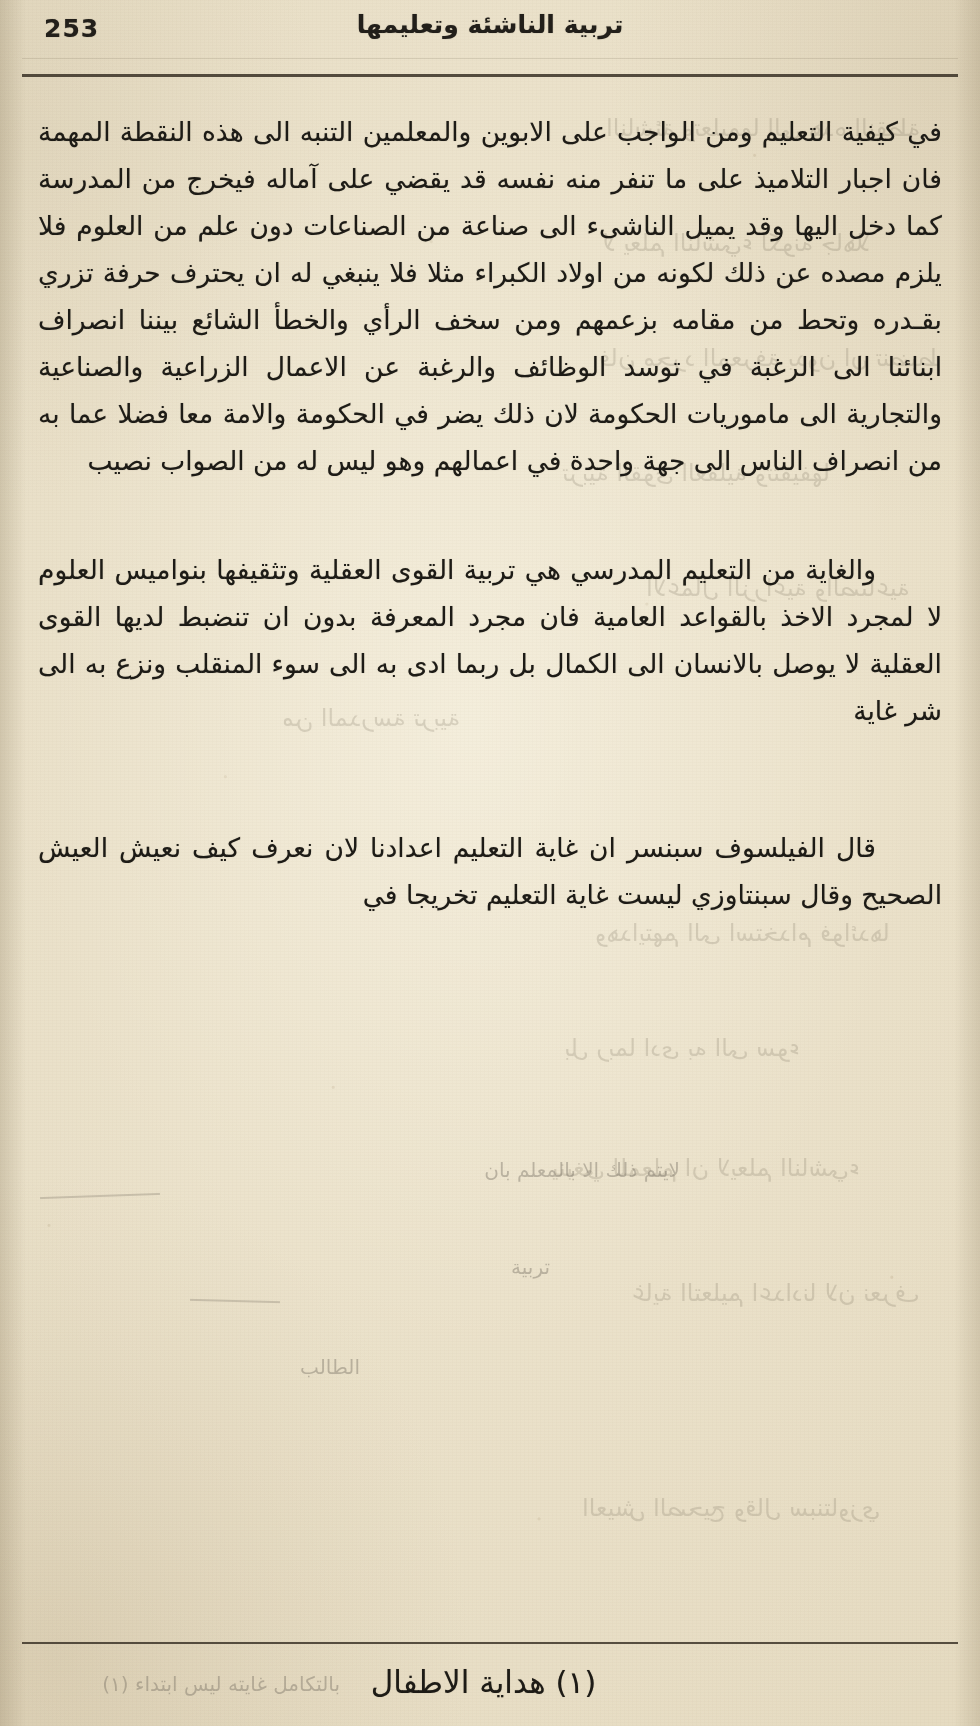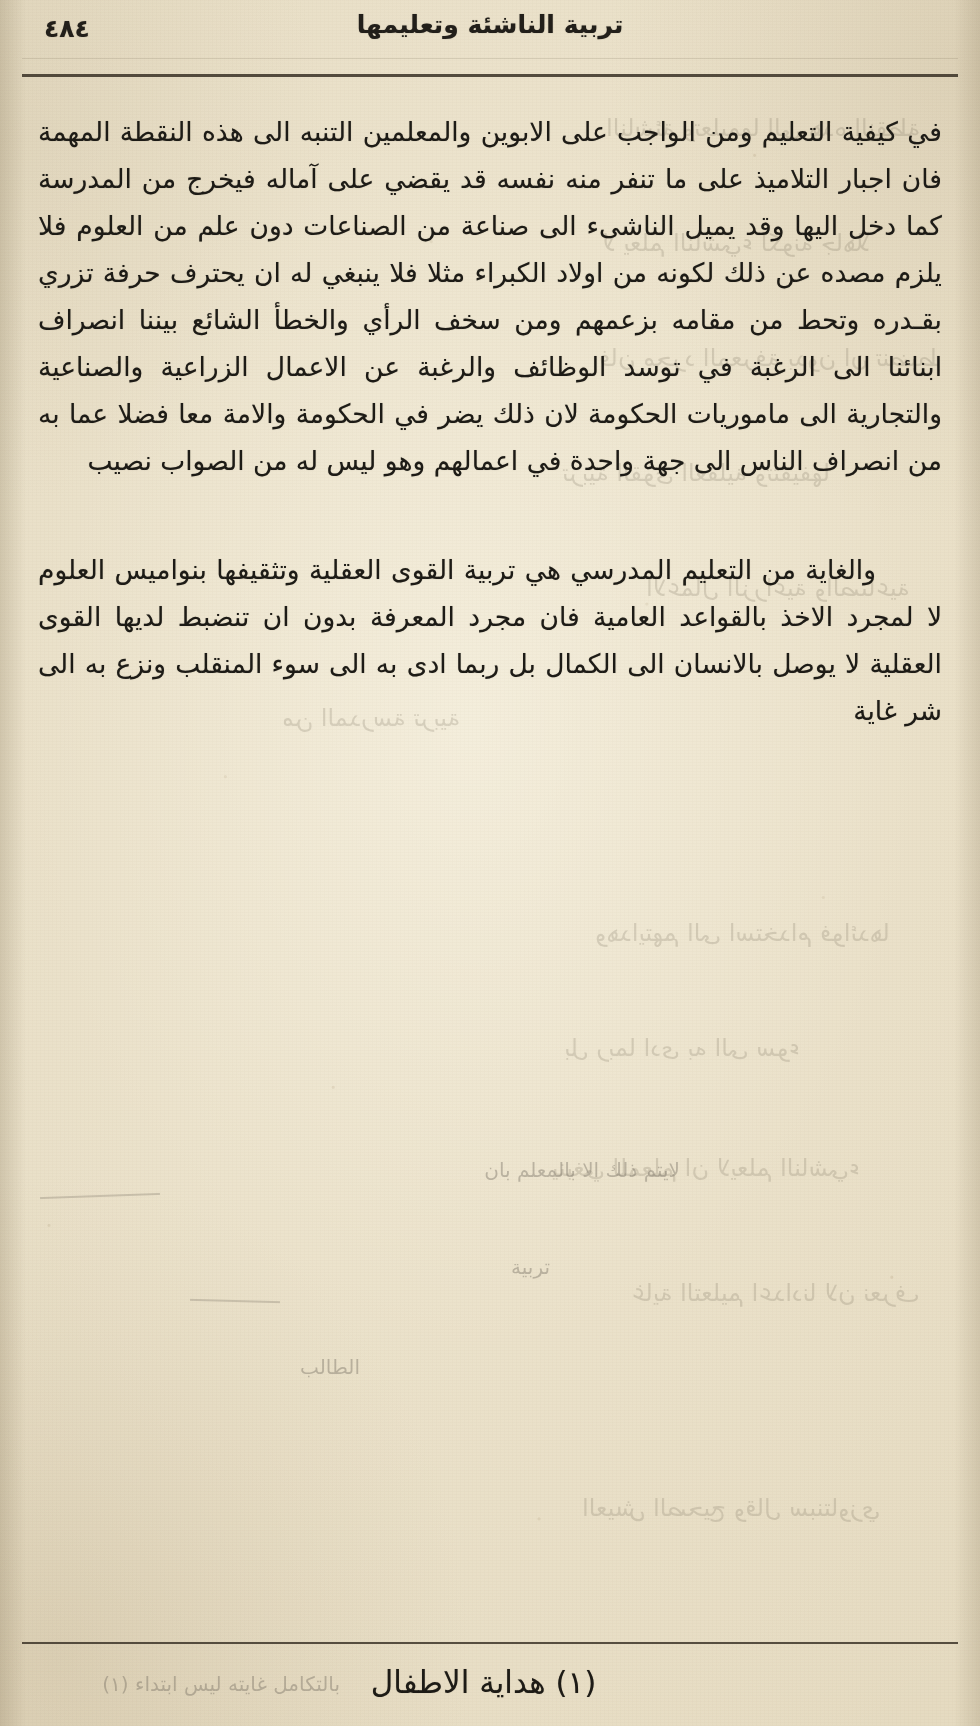--- a/index.html
+++ b/index.html
@@ -229,21 +229,21 @@
 
   <div class="pencil" style="top:1158px; right:300px;">لايتم ذلك الا بالمعلم بان</div>
   <div class="pencil" style="top:1255px; right:430px;">تربية</div>
   <div class="pencil" style="top:1355px; right:620px;">الطالب</div>
   <div class="pencil" style="top:1672px; right:640px;">بالتكامل غايته ليس ابتداء (١)</div>
   <div class="pencil-stroke" style="top:1195px; right:820px; width:120px; height:1.5px; transform:rotate(-2deg);"></div>
   <div class="pencil-stroke" style="top:1300px; right:700px; width:90px;  height:1.5px; transform:rotate(1.5deg);"></div>
 
   <div class="header">
     <div class="header-title">تربية الناشئة وتعليمها</div>
-    <div class="page-number">٤٨٤</div>
+    <div class="page-number">253</div>
   </div>
 
   <div class="rule rule-faint"></div>
   <div class="rule rule-top"></div>
 
   <div class="body">
 
     <p class="para">في كيفية التعليم ومن الواجب على الابوين والمعلمين التنبه الى هذه النقطة المهمة فان اجبار التلاميذ على ما تنفر منه نفسه قد يقضي على آماله فيخرج من المدرسة كما دخل اليها وقد يميل الناشىء الى صناعة من الصناعات دون علم من العلوم فلا يلزم مصده عن ذلك لكونه من اولاد الكبراء مثلا فلا ينبغي له ان يحترف حرفة تزري بقـدره وتحط من مقامه بزعمهم ومن سخف الرأي والخطأ الشائع بيننا انصراف ابنائنا الى الرغبة في توسد الوظائف والرغبة عن الاعمال الزراعية والصناعية والتجارية الى ماموريات الحكومة لان ذلك يضر في الحكومة والامة معا فضلا عما به من انصراف الناس الى جهة واحدة في اعمالهم وهو ليس له من الصواب نصيب</p>
 
     <div class="gap-md"></div>
@@ -251,20 +251,21 @@
 
     <div class="gap-sm"></div>
 
     <p class="para indent">والغاية من التعليم المدرسي هي تربية القوى العقلية وتثقيفها بنواميس العلوم لا لمجرد الاخذ بالقواعد العامية فان مجرد المعرفة بدون ان تنضبط لديها القوى العقلية لا يوصل بالانسان الى الكمال بل ربما ادى به الى سوء المنقلب ونزع به الى شر غاية</p>
 
     <div class="gap-md"></div>
 
 
     <div class="gap-lg"></div>
 
+    <p class="para indent">قال الفيلسوف سبنسر ان غاية التعليم اعدادنا لان نعرف كيف نعيش العيش الصحيح وقال سبنتاوزي ليست غاية التعليم تخريجا في</p>
 
   </div>
 
   <div class="rule rule-foot"></div>
 
   <div class="footnote"><span>(١)</span> <span>هداية الاطفال</span></div>
 
 </div>
 
 </body></html>

